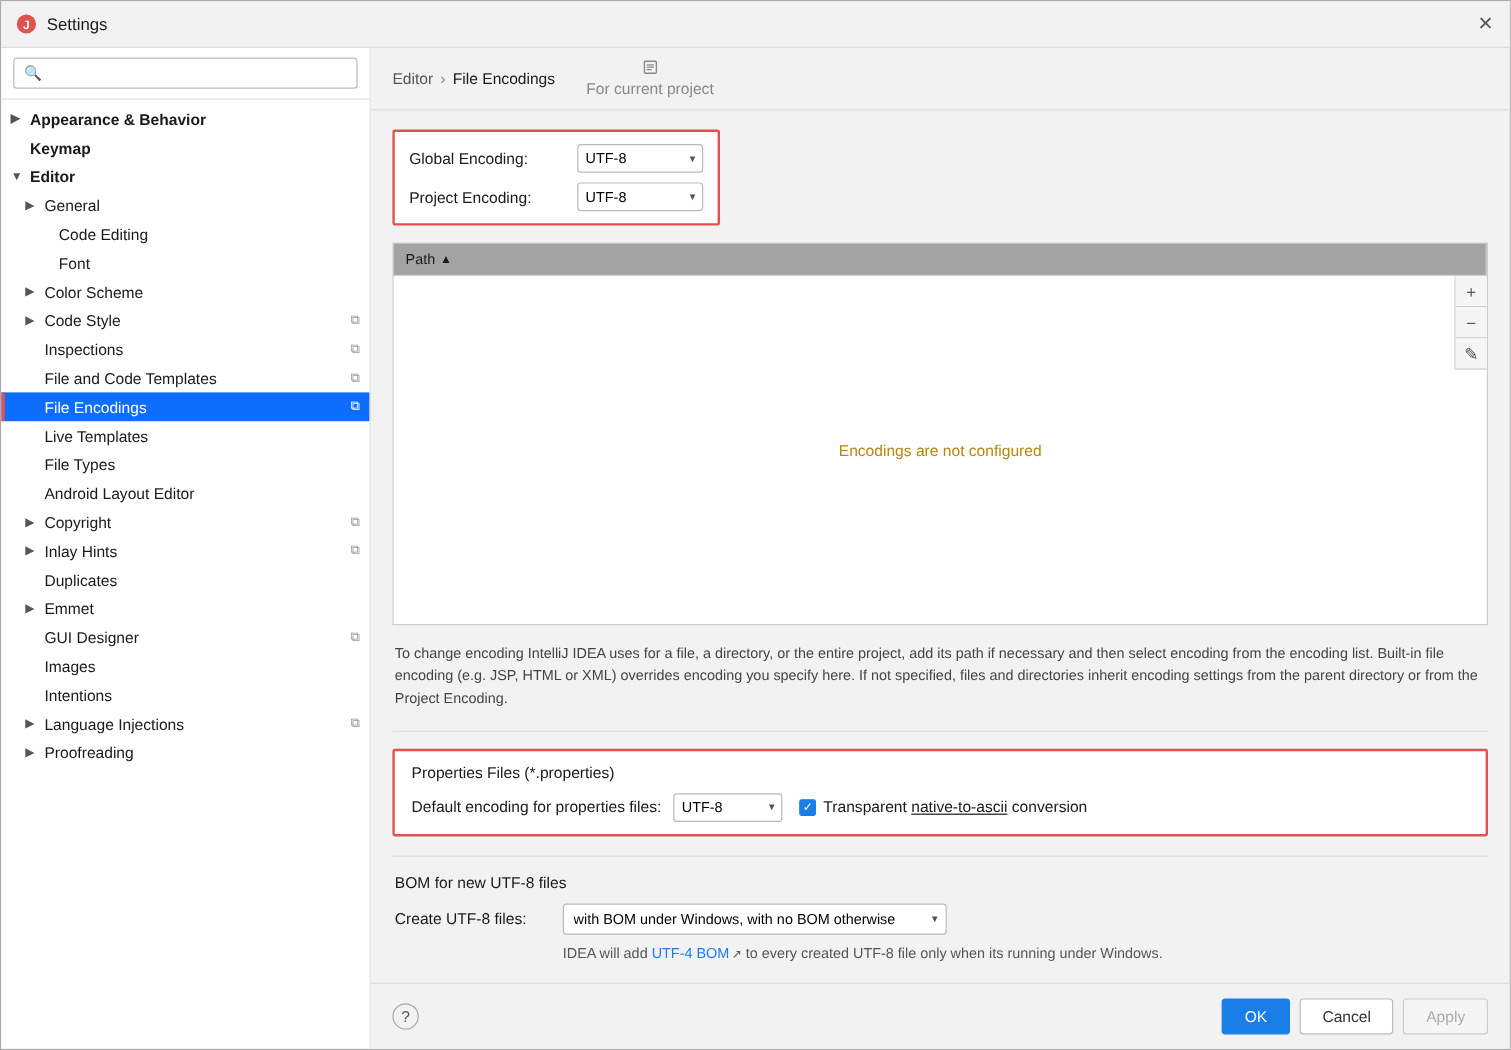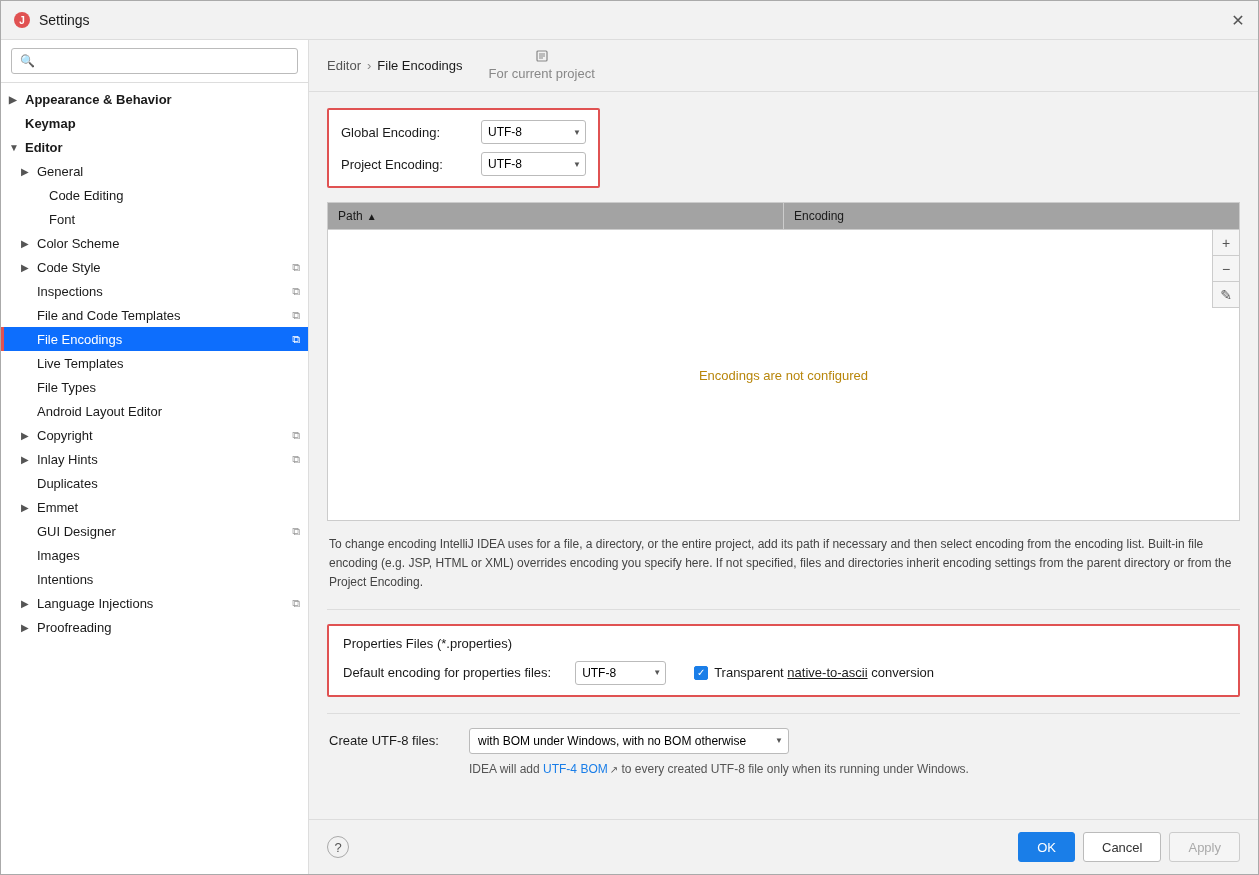--- a/index.html
+++ b/index.html
@@ -64,21 +64,21 @@
     .table-empty { color: #b8860b; font-size: 13px; }
     .table-actions { position: absolute; right: 0; top: 0; display: flex; flex-direction: column; border-left: 1px solid #ccc; }
     .table-action-btn { width: 26px; height: 26px; display: flex; align-items: center; justify-content: center; cursor: pointer; border-bottom: 1px solid #ccc; background: #f5f5f5; font-size: 14px; color: #555; }
     
     
     .info-text { font-size: 12px; color: #444; line-height: 1.6; margin-bottom: 16px; padding: 0 2px; }
     
     
     .properties-box { border: 2px solid #e05252; border-radius: 2px; padding: 10px 14px; margin-bottom: 16px; background: #fff; }
     .properties-title { font-size: 13px; font-weight: 500; margin-bottom: 10px; }
-    .properties-row { display: flex; align-items: center; gap: 24px; }
+    .properties-row { display: flex; align-items: center; gap: 10px; }
     .properties-label { font-size: 13px; }
     .checkbox-row { display: flex; align-items: center; gap: 6px; margin-left: 4px; }
     .checkbox-blue { width: 14px; height: 14px; background: #1a7ee8; border: 1px solid #1a7ee8; border-radius: 2px; display: flex; align-items: center; justify-content: center; cursor: pointer; }
     .checkbox-blue::after { content: '✓'; color: white; font-size: 10px; }
     .checkbox-label { font-size: 13px; }
     .native-ascii { text-decoration: underline; cursor: pointer; }
     
     
     .bom-section { padding: 0 2px; }
     .bom-title { font-size: 13px; font-weight: 500; margin-bottom: 10px; }
@@ -277,23 +277,20 @@
           </div>
         </div>
 
         
         <div class="table-section">
           <div class="table-header">
             <div class="table-col-path">
               <span>Path</span>
               <span class="table-sort-arrow">▲</span>
             </div>
-            <div class="table-col-enc">
-              <span>Encoding</span>
-            </div>
           </div>
           <div class="table-body">
             <span class="table-empty">Encodings are not configured</span>
             <div class="table-actions">
               <div class="table-action-btn">+</div>
               <div class="table-action-btn">−</div>
               <div class="table-action-btn">✎</div>
             </div>
           </div>
         </div>
@@ -321,20 +318,21 @@
                 <span>Transparent </span><span class="native-ascii">native-to-ascii</span><span> conversion</span>
               </span>
             </div>
           </div>
         </div>
 
         <hr class="separator">
 
         
         <div class="bom-section">
+          <div class="bom-title">BOM for new UTF-8 files</div>
           <div class="bom-row">
             <span class="bom-label">Create UTF-8 files:</span>
             <div class="bom-select-wrapper">
               <select class="bom-select">
                 <option>with BOM under Windows, with no BOM otherwise</option>
                 <option>always with BOM</option>
                 <option>always without BOM</option>
               </select>
             </div>
           </div>

